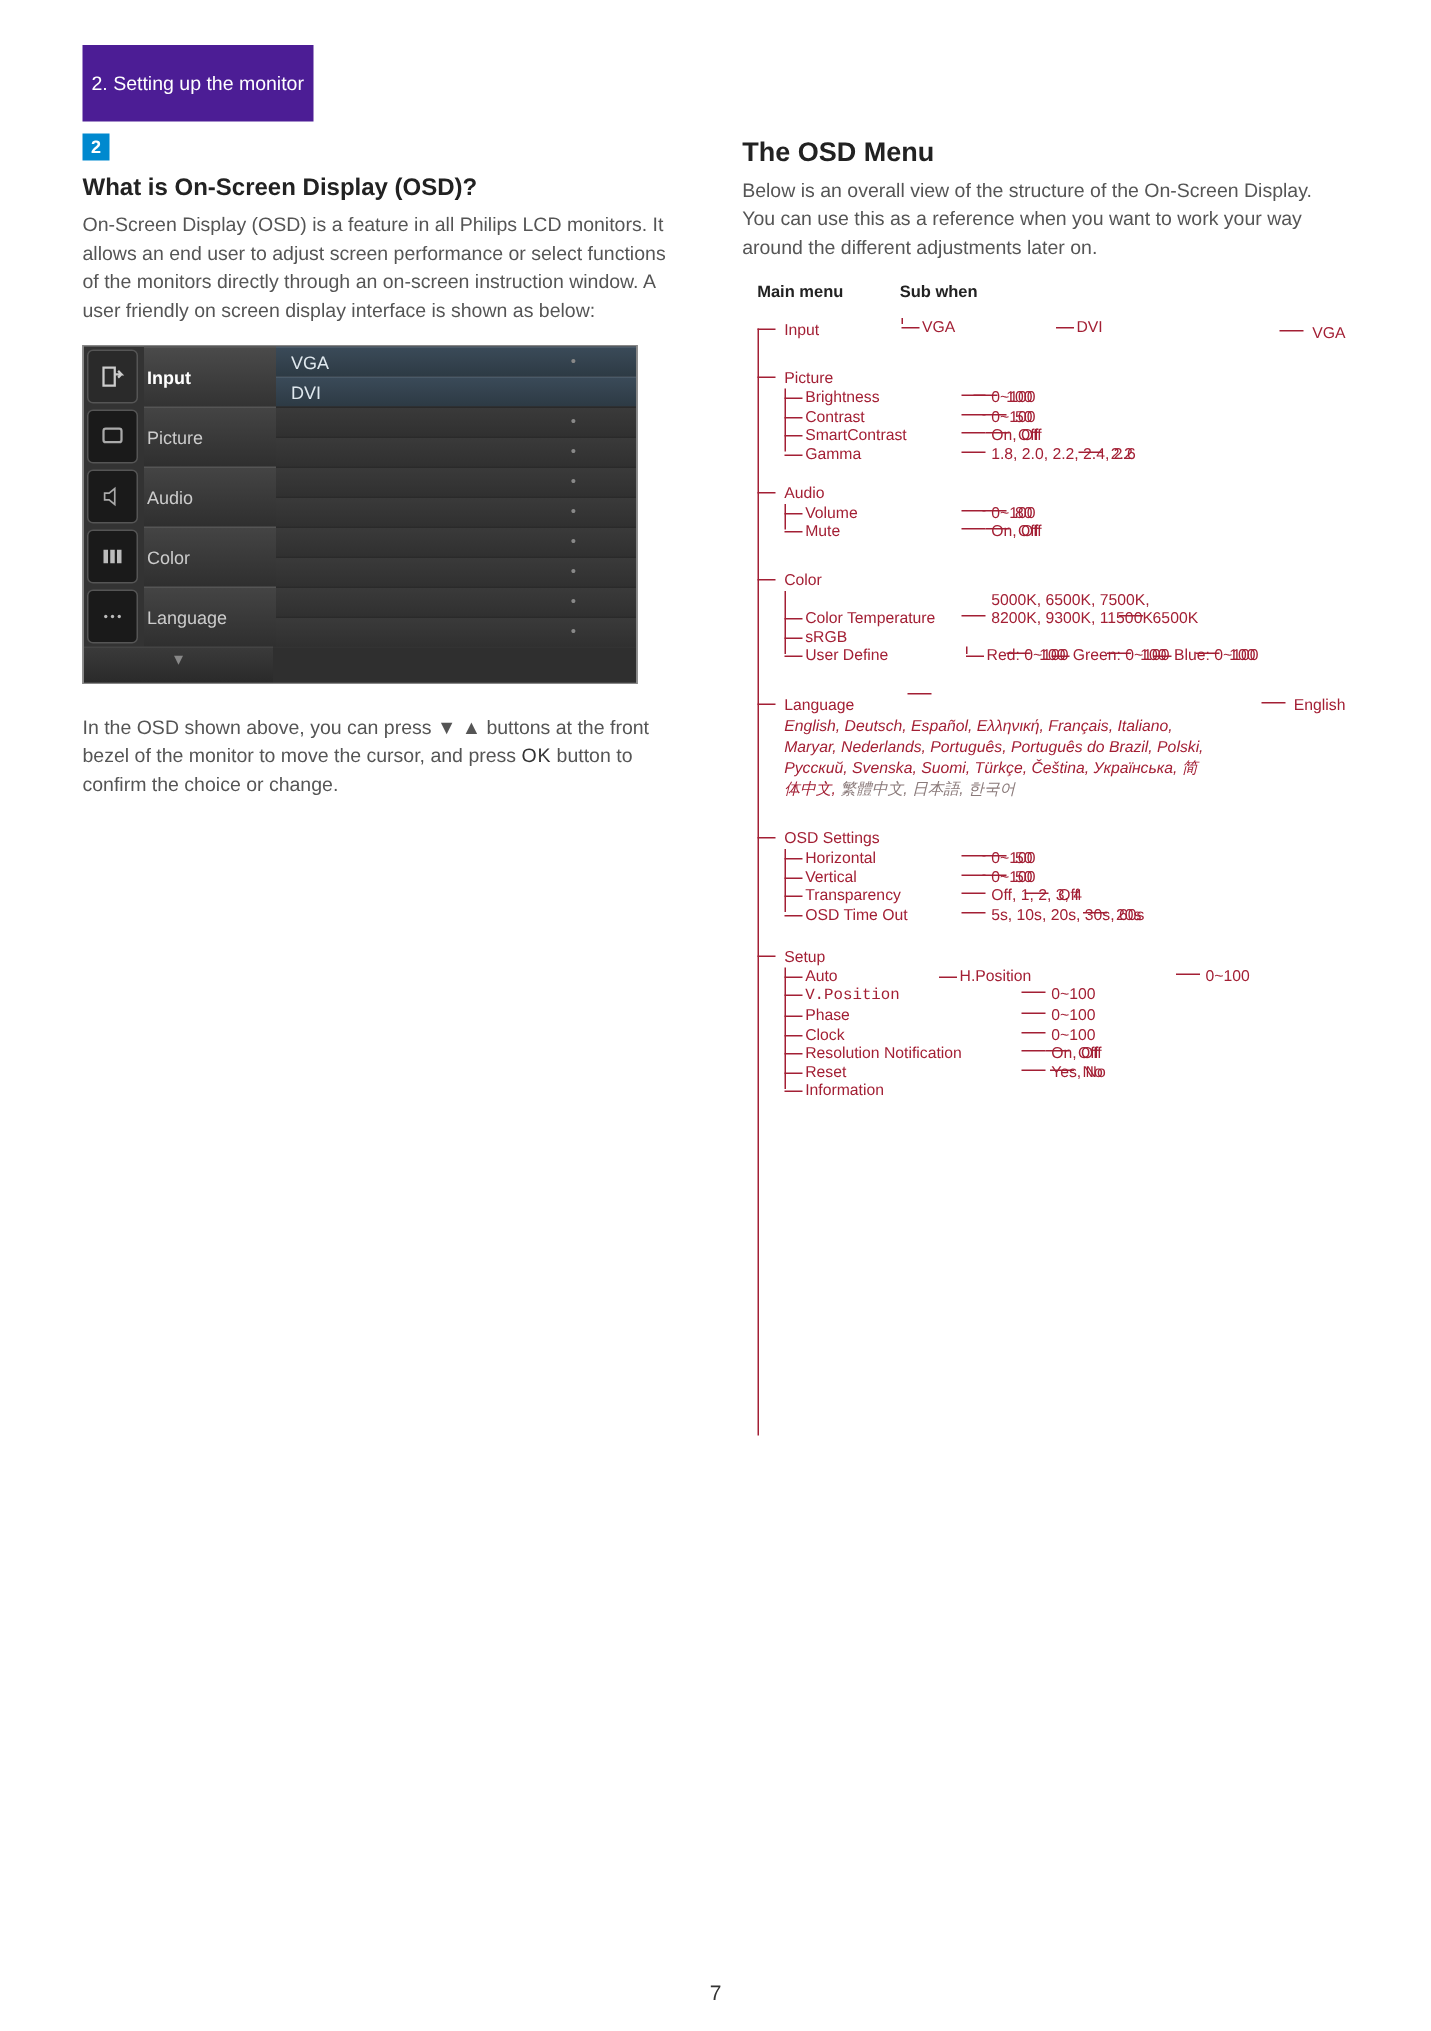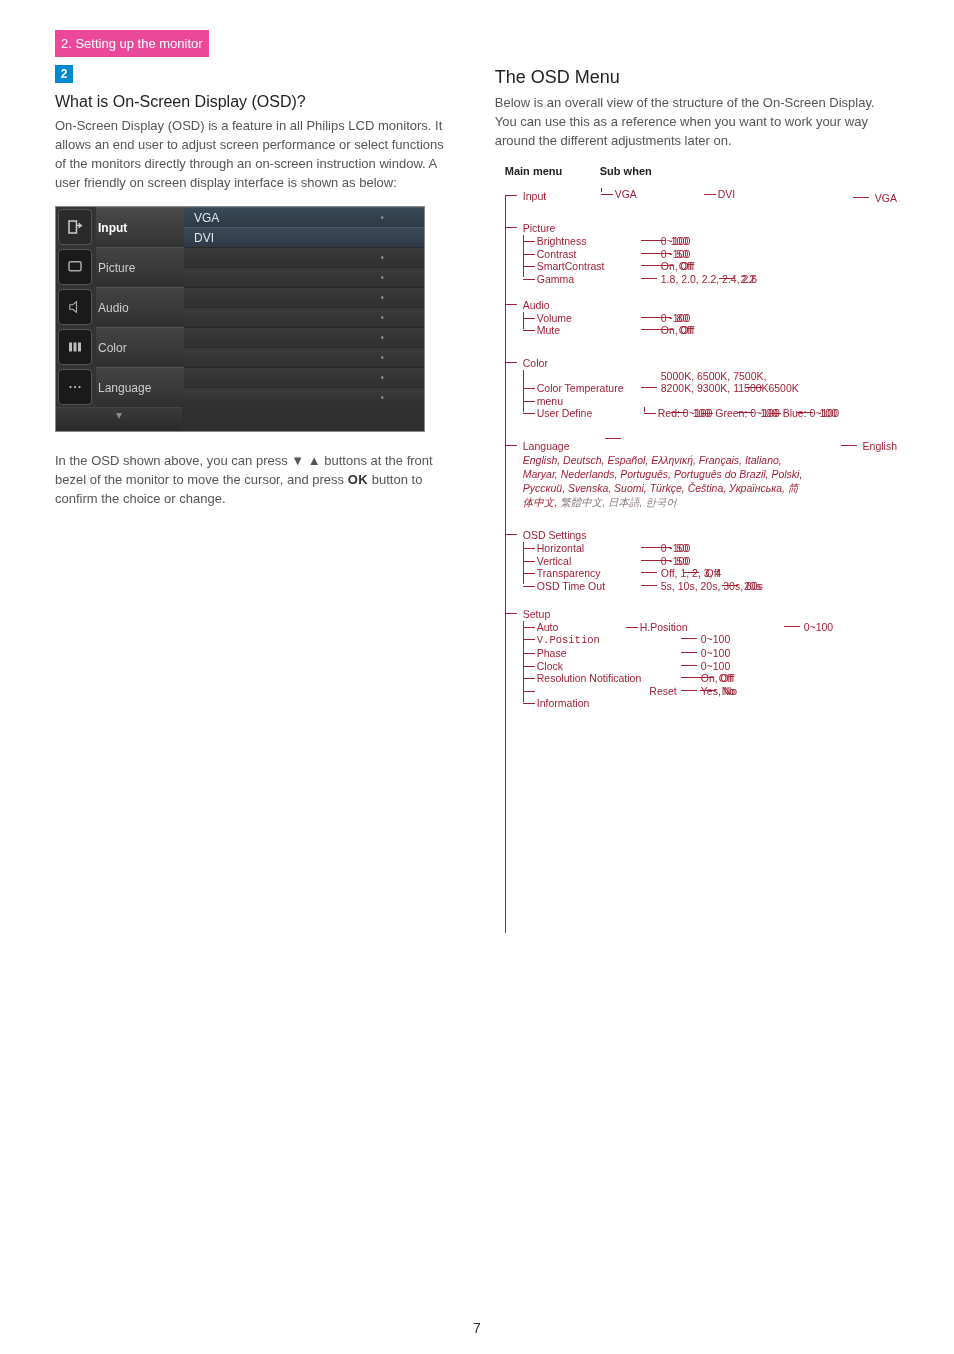--- a/index.html
+++ b/index.html
@@ -6,24 +6,24 @@
   body {
     width: 954px;
     height: 1354px;
     background: #fff;
     font-family: "Gill Sans", "Gill Sans MT", "Segoe UI", sans-serif;
     color: #222;
     position: relative;
     padding: 30px 55px 0 55px;
   }
   .header-strip {
-    background: #ec4899;
+    background: #4c1d95;
     color: #fff;
     font-size: 13px;
-    padding: 6px 6px;
+    padding: 18px 6px;
     display: inline-block;
     margin-bottom: 8px;
   }
   .columns {
     display: flex;
     gap: 40px;
   }
   .col { flex: 1; }
   .step-badge {
     display: inline-block;
@@ -39,30 +39,30 @@
   }
   h2.section-title {
     font-size: 18px;
     font-weight: 600;
     margin-bottom: 10px;
     display: flex;
     align-items: center;
   }
   h3.subhead {
     font-size: 16px;
-    font-weight: 400;
+    font-weight: 700;
     margin: 10px 0 6px 0;
   }
   p.body {
     font-size: 13px;
     line-height: 1.45;
     color: #555;
     margin-bottom: 14px;
   }
-  .ok-btn { font-weight: 700; color: #333; letter-spacing: 0.5px; }
+  .ok-btn { font-weight: 400; color: #333; letter-spacing: 0.5px; }
 
   
   .osd-mock {
     width: 370px;
     border: 1px solid #888;
     background: #333;
     margin: 8px 0 20px 0;
     font-size: 12px;
     color: #aaa;
   }
@@ -283,21 +283,21 @@
           <span class="sub-group">
             <span class="sub-row"><span class="sub-label">Volume</span><span class="opt-dash"></span><span>0~100</span><span class="default-col"><span class="opt-dash"></span><span>80</span></span></span>
             <span class="sub-row"><span class="sub-label">Mute</span><span class="opt-dash"></span><span>On, Off</span><span class="default-col"><span class="opt-dash"></span><span>Off</span></span></span>
           </span>
         </div>
 
         <div class="main-item tree-block" style="margin-top:18px;">
           <span class="main-label">Color</span>
           <span class="sub-group">
             <span class="sub-row" style="white-space:normal;"><span class="sub-label">Color Temperature</span><span class="opt-dash"></span><span style="display:inline-block;width:140px;">5000K, 6500K, 7500K, 8200K, 9300K, 11500K</span><span class="default-col" style="top:2px;"><span class="opt-dash"></span><span>6500K</span></span></span>
-            <span class="sub-row"><span class="sub-label">menu</span></span>
+            <span class="sub-row"><span class="sub-label">sRGB</span></span>
             <span class="sub-row"><span class="sub-label">User Define</span>
               <span class="nested">
                 <span class="sub-row"><span>Red: 0~100</span><span class="default-col"><span class="opt-dash"></span><span>100</span></span></span>
                 <span class="sub-row"><span>Green: 0~100</span><span class="default-col"><span class="opt-dash"></span><span>100</span></span></span>
                 <span class="sub-row"><span>Blue: 0~100</span><span class="default-col"><span class="opt-dash"></span><span>100</span></span></span>
               </span>
             </span>
           </span>
         </div>
 
@@ -320,21 +320,21 @@
 
         <div class="main-item tree-block" style="margin-top:14px;">
           <span class="main-label">Setup</span>
           <span class="sub-group">
             <span class="sub-row"><span class="sub-label">Auto</span></span>
             <span class="sub-row"><span class="sub-label" style="width:140px;">H.Position</span><span class="opt-dash"></span><span>0~100</span></span>
             <span class="sub-row"><span class="sub-label" style="width:140px;font-family:Liberation Mono, monospace;">V.Position</span><span class="opt-dash"></span><span>0~100</span></span>
             <span class="sub-row"><span class="sub-label" style="width:140px;">Phase</span><span class="opt-dash"></span><span>0~100</span></span>
             <span class="sub-row"><span class="sub-label" style="width:140px;">Clock</span><span class="opt-dash"></span><span>0~100</span></span>
             <span class="sub-row"><span class="sub-label" style="width:140px;">Resolution Notification</span><span class="opt-dash"></span><span>On, Off</span><span class="default-col"><span class="opt-dash"></span><span>Off</span></span></span>
-            <span class="sub-row"><span class="sub-label" style="width:140px;text-align:right;">Reset</span><span class="opt-dash"></span><span>Yes, No</span><span class="default-col"><span class="opt-dash"></span><span>No</span></span></span>
+            <span class="sub-row"><span class="sub-label" style="width:140px;">Reset</span><span class="opt-dash"></span><span>Yes, No</span><span class="default-col"><span class="opt-dash"></span><span>No</span></span></span>
             <span class="sub-row"><span class="sub-label">Information</span></span>
           </span>
         </div>
 
       </div>
     </div>
   </div>
 </div>
 
 <div class="page-num">7</div>

